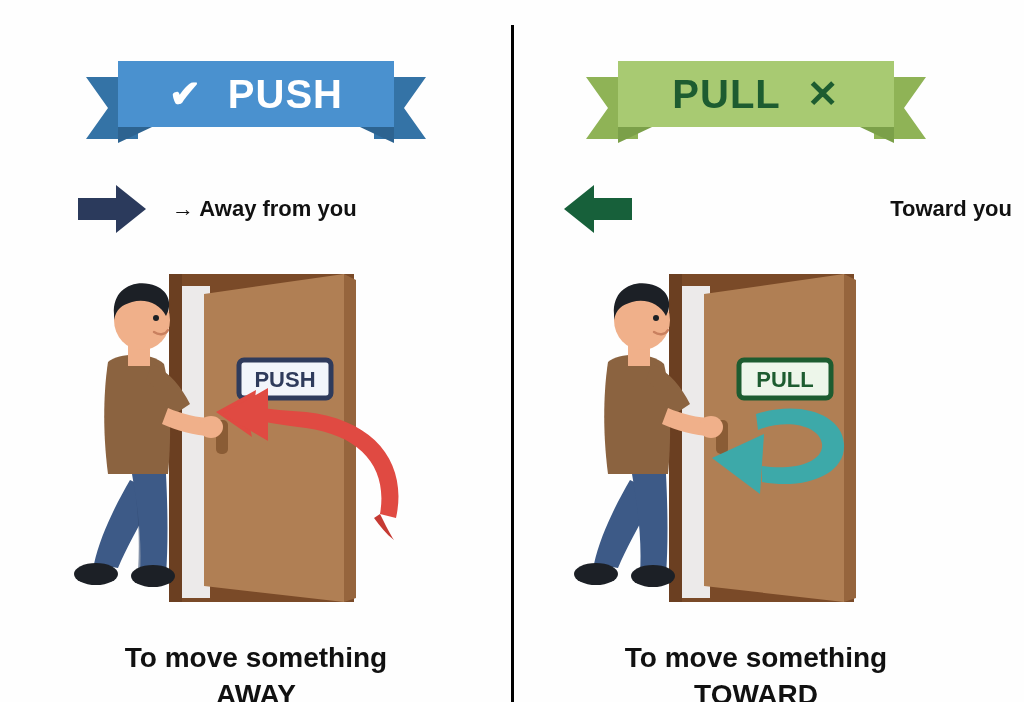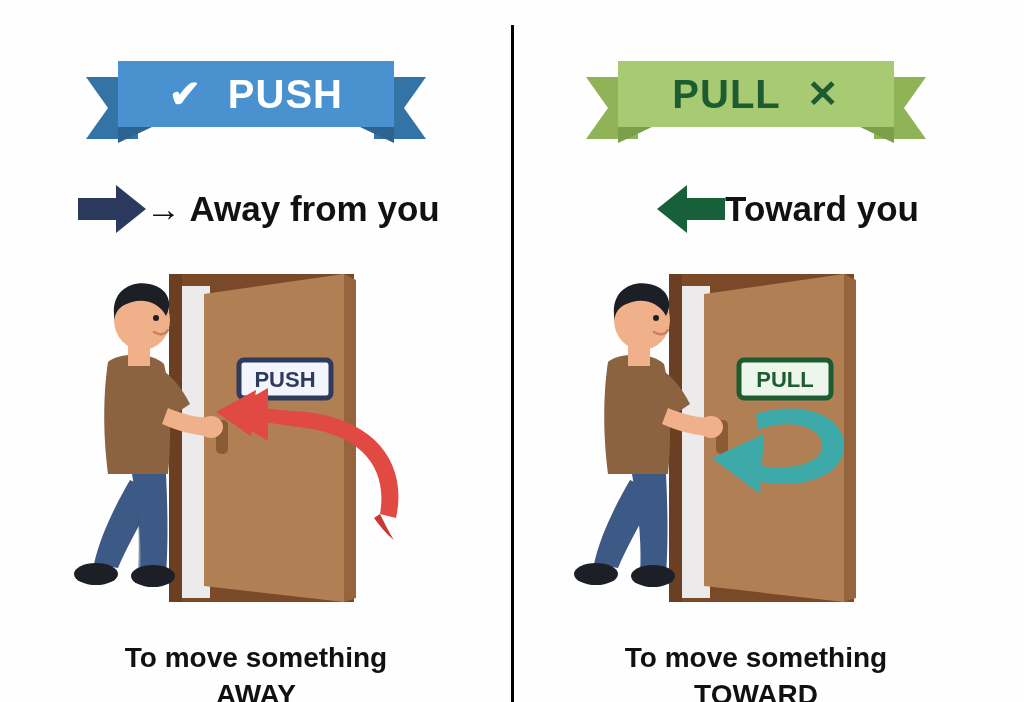--- a/index.html
+++ b/index.html
@@ -63,25 +63,25 @@
   }
   .mark { font-size: 38px; font-weight: bold; line-height: 1; }
 
   
   .dir-row {
     position: absolute;
     top: 178px; left: 0; right: 0; height: 62px;
     display: flex; align-items: center;
   }
   .dir-row.left  { padding-left: 78px; justify-content: flex-start; }
-  .dir-row.right { padding-left: 64px; justify-content: center; }
+  .dir-row.right { padding-left: 64px; justify-content: space-between; }
   .block-arrow { width: 68px; height: 48px; flex: none; }
   .dir-text {
-    font-size: 35px; font-weight: bold; color: #111111;
-    white-space: nowrap;
+    font-size: 22px; font-weight: bold; color: #111111;
+    margin-left: 26px; white-space: nowrap;
   }
 
   
   .illus {
     position: absolute;
     top: 268px; left: 50%;
     transform: translateX(-50%);
     width: 400px; height: 340px;
   }
   .illus svg { display: block; width: 400px; height: 340px; }

